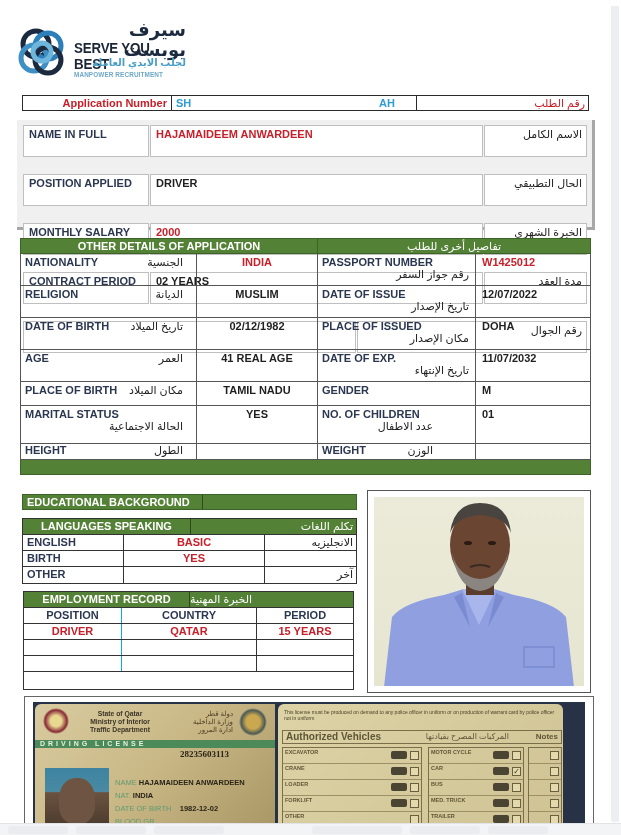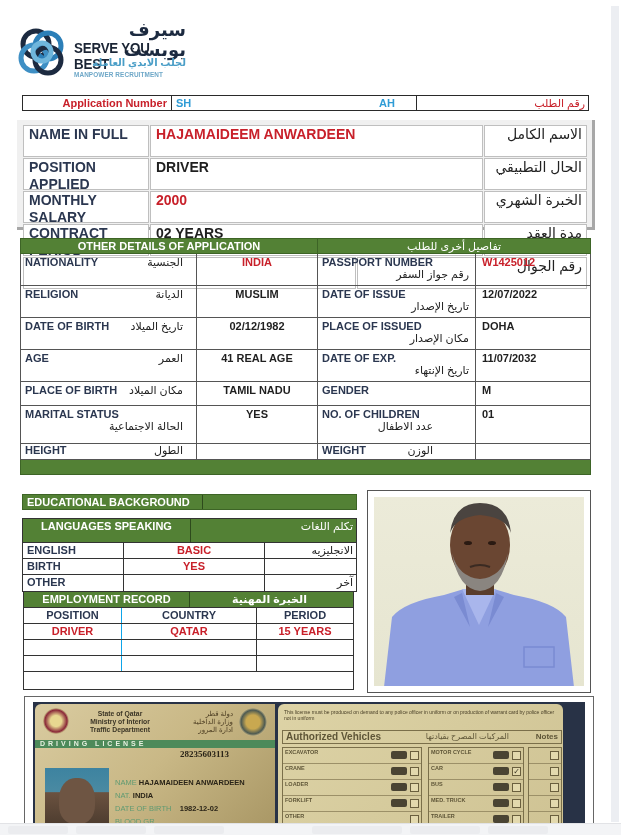--- a/index.html
+++ b/index.html
@@ -20,21 +20,21 @@
   .logo-sub { position: absolute; left: 60px; top: 51px; font-size: 6.4px; font-weight: bold; color: #6fa8c8; letter-spacing: 0.1px; }
 
   
   .appno { position: absolute; left: 22px; top: 95px; width: 567px; height: 16px; border: 1px solid #2a2a2a; display: flex; font-size: 11px; font-weight: bold; }
   .appno .c1 { width: 149px; text-align: right; padding-right: 4px; color: #c8202a; border-right: 1px solid #2a2a2a; line-height: 14px; }
   .appno .c2 { width: 245px; display: flex; justify-content: space-between; padding: 0 21px 0 4px; color: #2f9cd6; border-right: 1px solid #2a2a2a; line-height: 14px; }
   .appno .c3 { flex: 1; text-align: right; padding-right: 3px; color: #c8202a; font-weight: normal; line-height: 14px; font-size: 11px; }
 
   
   .personal { position: absolute; left: 17px; top: 120px; width: 578px; height: 110px; background: #f0f0f0; border-right: 3px solid #a7a7a7; border-bottom: 3px solid #a7a7a7; padding: 5px 5px 4px 6px; }
-  .prow { display: flex; height: 32px; margin-bottom: 1px; font-size: 14px; font-weight: bold; }
+  .prow { display: flex; height: 32px; margin-bottom: 17px; font-size: 11px; font-weight: bold; }
   .prow > div { background: #fff; border: 1px solid #bfbfbf; line-height: 17px; }
   .prow .lab { width: 126px; padding-left: 5px; color: #2b3750; margin-right: 1px; }
   .prow .val { width: 333px; padding-left: 5px; margin-right: 1px; }
   .prow .ar { flex: 1; text-align: right; padding-right: 4px; font-weight: normal; color: #222; direction: rtl; }
   .red { color: #c8202a; }
   .dark { color: #1f1f1f; }
 
   
   .other { position: absolute; left: 20px; top: 238px; width: 571px; }
   .ohead { display: flex; height: 16px; background: #538135; color: #fff; font-size: 11px; font-weight: bold; border: 1px solid #3d6426; }
@@ -50,33 +50,33 @@
   .orow .l2 .ar { display: block; text-align: right; font-weight: normal; color: #222; direction: rtl; padding-right: 2px; }
   .orow .l2.inline .ar { position: absolute; right: 40px; top: 2px; display: inline; margin-left: 23px; }
   .orow .v2 { flex: 1; padding: 2px 6px; }
   .ofoot { height: 15px; background: #538135; border: 1px solid #3d6426; border-top: none; }
 
   
   .edu { position: absolute; left: 22px; top: 494px; width: 335px; height: 16px; background: #538135; border: 1px solid #3d6426; display: flex; color: #fff; font-size: 11px; font-weight: bold; }
   .edu .e1 { width: 180px; padding-left: 4px; line-height: 14px; border-right: 1px solid #2d4a1c; }
 
   .lang { position: absolute; left: 22px; top: 518px; width: 335px; border: 1px solid #333; font-size: 11px; font-weight: bold; }
-  .lhead { display: flex; height: 24px; background: #538135; color: #fff; border-bottom: 1px solid #333; }
+  .lhead { display: flex; height: 16px; background: #538135; color: #fff; border-bottom: 1px solid #333; }
   .lhead .a { width: 168px; text-align: center; line-height: 15px; border-right: 1px solid #2d4a1c; }
   .lhead .b { flex: 1; text-align: right; padding-right: 3px; line-height: 15px; font-weight: normal; direction: rtl; }
   .lrow { display: flex; height: 16px; border-bottom: 1px solid #333; }
   .lrow:last-child { border-bottom: none; }
   .lrow .a { width: 101px; padding-left: 4px; color: #2b3750; line-height: 15px; border-right: 1px solid #333; }
   .lrow .b { width: 141px; text-align: center; line-height: 15px; border-right: 1px solid #333; }
   .lrow .c { flex: 1; text-align: right; padding-right: 3px; font-weight: normal; line-height: 15px; direction: rtl; color: #222; }
 
   .emp { position: absolute; left: 23px; top: 591px; width: 331px; border: 1px solid #333; font-size: 11px; font-weight: bold; }
   .emphead { display: flex; height: 16px; background: #538135; color: #fff; border-bottom: 1px solid #333; }
   .emphead .a { width: 166px; text-align: center; line-height: 15px; border-right: 1px solid #2d4a1c; }
-  .emphead .b { flex: 1; text-align: center; padding-right: 4px; line-height: 15px; font-weight: bold; direction: rtl; }
+  .emphead .b { flex: 1; text-align: left; padding-right: 4px; line-height: 15px; font-weight: normal; direction: rtl; }
   .erow { display: flex; height: 16px; border-bottom: 1px solid #333; }
   .erow .a { width: 98px; text-align: center; line-height: 15px; border-right: 1px solid #0ea5e9; }
   .erow .b { width: 135px; text-align: center; line-height: 15px; border-right: 1px solid #333; }
   .erow .c { flex: 1; text-align: center; line-height: 15px; }
   .erow.hdr { color: #2b3750; }
   .erow.full .a { width: 100%; border-right: none; }
   .erow:last-child { border-bottom: none; }
 
   
   .photo { position: absolute; left: 367px; top: 490px; width: 224px; height: 203px; border: 1px solid #555; background: #fff; padding: 6px; }

